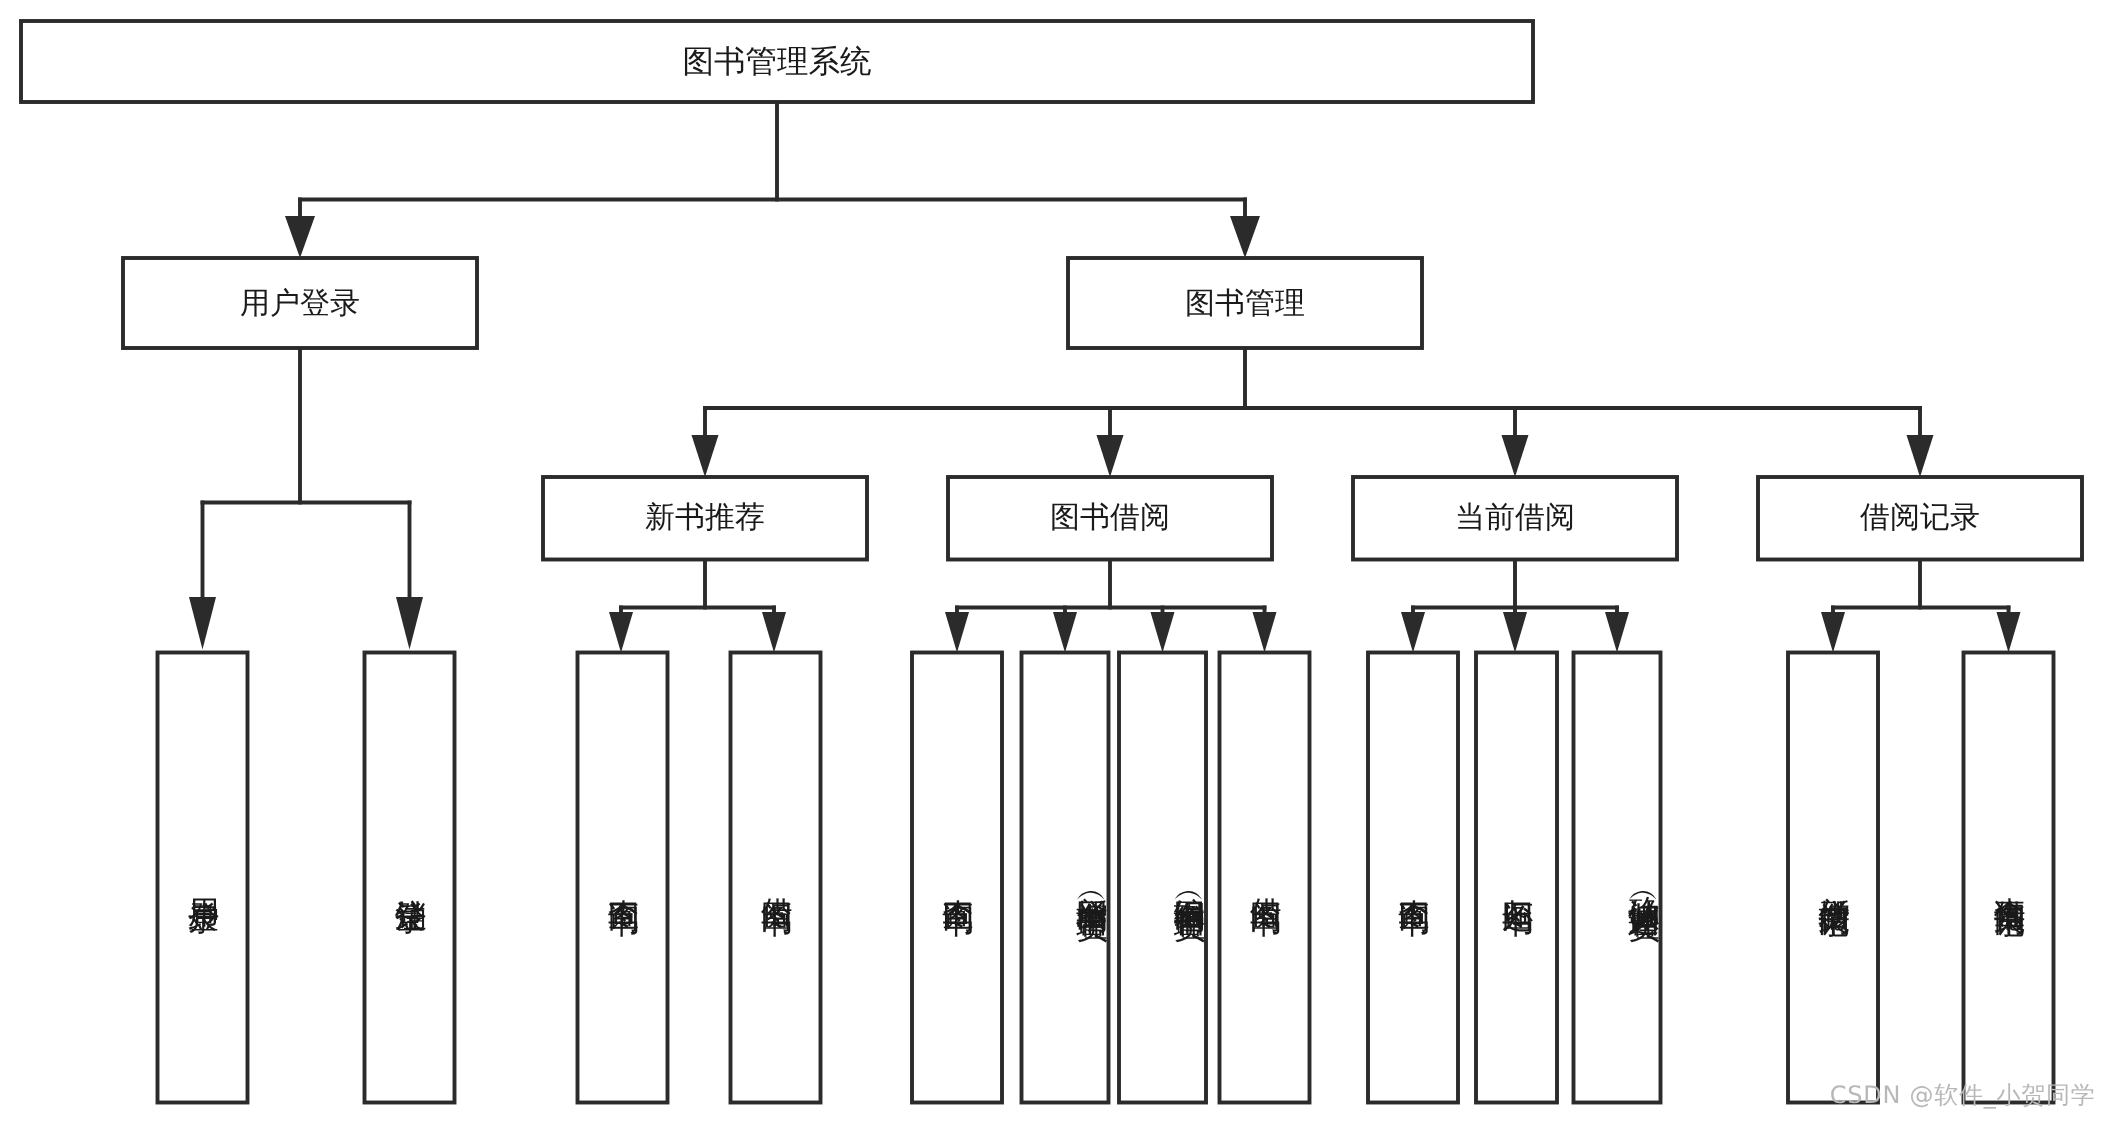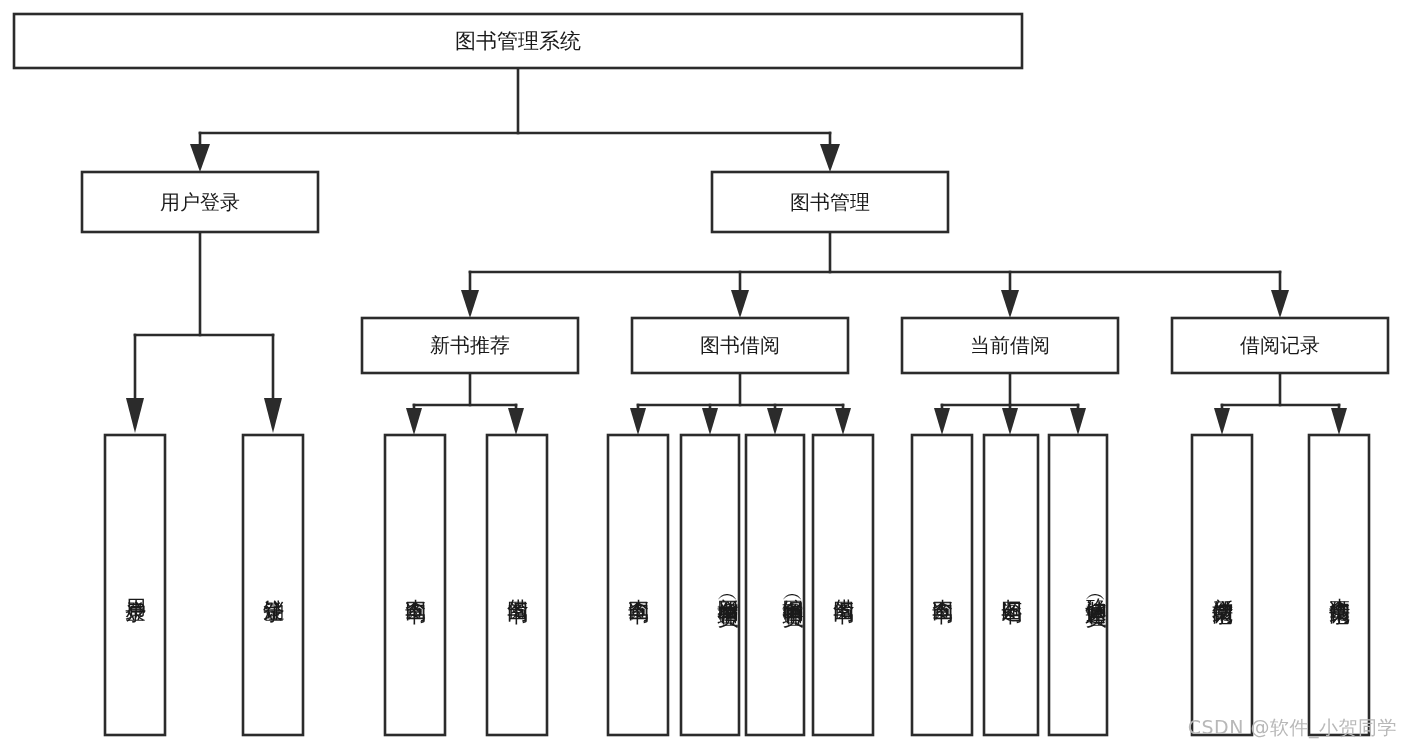--- a/index.html
+++ b/index.html
@@ -67,21 +67,21 @@
     letter-spacing: 1.5px;
     text-align: center;
     white-space: nowrap;
     pointer-events: none;
   }
   #watermark {
     position: absolute;
     right: 8px;
     bottom: 6px;
     font-family: "DejaVu Sans", "Liberation Sans", sans-serif;
-    font-size: 19px;
+    font-size: 16px;
     color: #b8b8b8;
     letter-spacing: 0.5px;
     white-space: nowrap;
   }
 </style>
 </head>
 <body>
 
 <div id="diagram-root">
 

